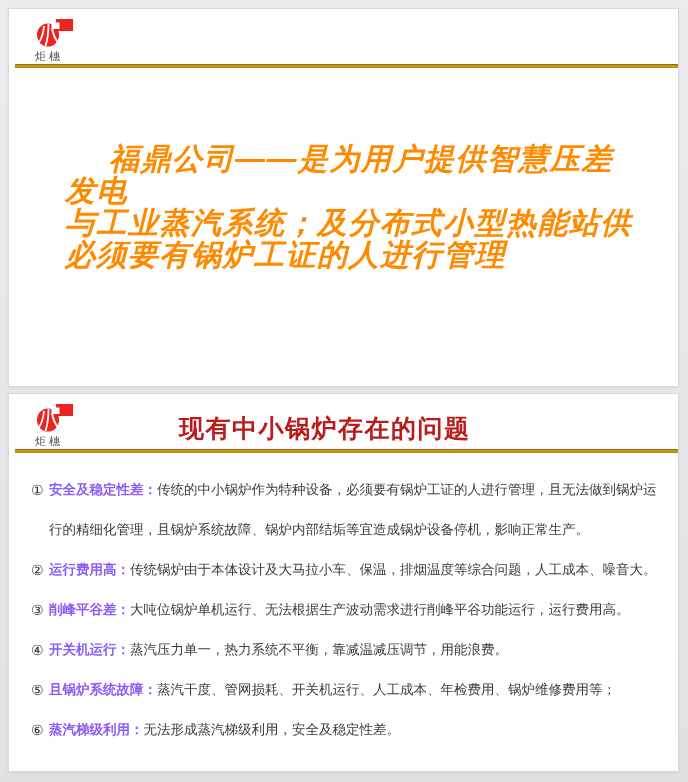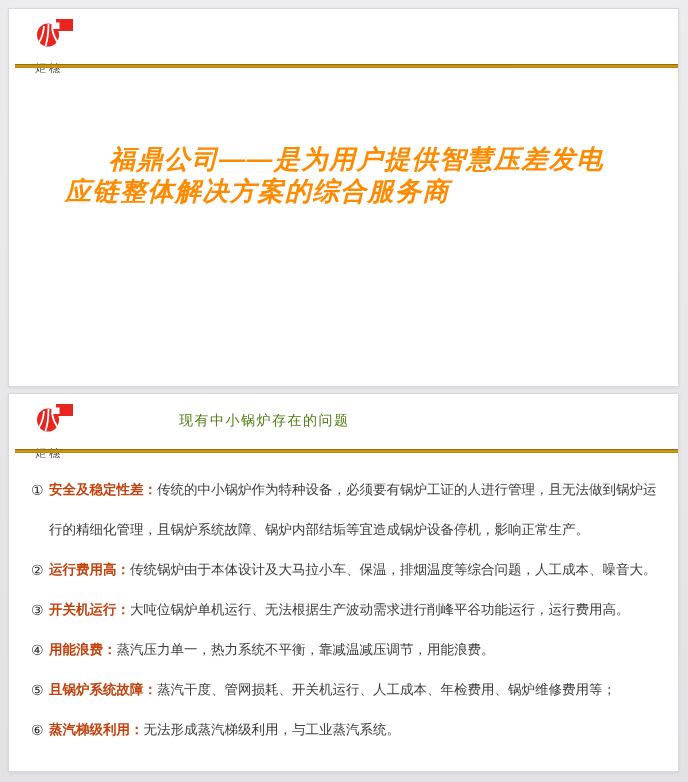--- a/index.html
+++ b/index.html
@@ -13,53 +13,53 @@
     background:#ffffff;border:1px solid #d8d8db;box-sizing:border-box;
     box-shadow:0 1px 3px rgba(0,0,0,0.07);
   }
   .slide-1{top:8px;}
   .slide-2{top:393px;}
 
   
   .brand{position:absolute;left:26px;top:8px;width:60px;}
   .brand svg{display:block;}
   .brand-text{
-    font-size:11px;color:#4a4a4a;letter-spacing:3px;margin-top:14px;
+    font-size:11px;color:#4a4a4a;letter-spacing:3px;margin-top:2px;
     white-space:nowrap;
   }
 
   
   .gold-line{
     position:absolute;left:6px;right:0;top:55px;height:4px;
     background:linear-gradient(to bottom,#7d5c00 0%,#d4a017 45%,#b58409 100%);
   }
 
   
   .headline{
     position:absolute;left:56px;right:46px;top:134px;
     color:#ff8a00;font-weight:bold;font-style:italic;
-    font-size:26px;line-height:32px;letter-spacing:1.5px;
+    font-size:30px;line-height:32px;letter-spacing:1.5px;
   }
   .headline .hline:first-child{text-indent:44px;}
 
   
   .slide2-title{
     position:absolute;left:170px;top:18px;
-    font-size:14px;font-weight:normal;color:#4d7c0f;letter-spacing:1.5px;
+    font-size:25px;font-weight:bold;color:#b91c1c;letter-spacing:1.5px;
     white-space:nowrap;
   }
 
   
   .items{position:absolute;left:0;right:14px;top:76px;}
   .item{
     position:relative;padding-left:40px;
     font-size:13.5px;line-height:40px;color:#3b3b3b;
   }
   .item .num{position:absolute;left:22px;top:0;font-size:14px;color:#2e2e2e;}
-  .item .label{font-weight:bold;color:#c2410c;}
+  .item .label{font-weight:bold;color:#8b5cf6;}
 </style>
 </head>
 <body>
 
 <section class="slide slide-1">
 
   <div class="brand">
     <svg width="40" height="30" viewBox="0 0 40 30">
       <ellipse cx="13" cy="18" rx="11" ry="11.5" fill="#e8251f"></ellipse>
       <path d="M9 9 C8.5 15 6.5 22 3.5 26" stroke="#ffffff" stroke-width="1.8" fill="none"></path>
@@ -68,21 +68,22 @@
       <rect x="21" y="2" width="17" height="12" fill="#e8251f"></rect>
       <rect x="16.5" y="5.5" width="8" height="6.5" fill="#ffffff"></rect>
     </svg>
     <div class="brand-text">炬橞</div>
   </div>
 
   <div class="gold-line"></div>
 
   <div class="headline">
     <div class="hline">福鼎公司——是为用户提供智慧压差发电</div>
-    <div class="hline">应链整体解决方案的综合服务商</div>
+    <div class="hline">与工业蒸汽系统；及分布式小型热能站供</div>
+    <div class="hline">必须要有锅炉工证的人进行管理</div>
   </div>
 
 </section>
 
 <section class="slide slide-2">
 
   <div class="brand">
     <svg width="40" height="30" viewBox="0 0 40 30">
       <ellipse cx="13" cy="18" rx="11" ry="11.5" fill="#e8251f"></ellipse>
       <path d="M9 9 C8.5 15 6.5 22 3.5 26" stroke="#ffffff" stroke-width="1.8" fill="none"></path>
@@ -102,30 +103,30 @@
 
     <div class="item">
       <span class="num">①</span><span class="label">安全及稳定性差：</span><span class="text">传统的中小锅炉作为特种设备，必须要有锅炉工证的人进行管理，且无法做到锅炉运行的精细化管理，且锅炉系统故障、锅炉内部结垢等宜造成锅炉设备停机，影响正常生产。</span>
     </div>
 
     <div class="item">
       <span class="num">②</span><span class="label">运行费用高：</span><span class="text">传统锅炉由于本体设计及大马拉小车、保温，排烟温度等综合问题，人工成本、噪音大。</span>
     </div>
 
     <div class="item">
-      <span class="num">③</span><span class="label">开关机运行：</span><span class="text">大吨位锅炉单机运行、无法根据生产波动需求进行削峰平谷功能运行，运行费用高。</span>
+      <span class="num">③</span><span class="label">削峰平谷差：</span><span class="text">大吨位锅炉单机运行、无法根据生产波动需求进行削峰平谷功能运行，运行费用高。</span>
     </div>
 
     <div class="item">
-      <span class="num">④</span><span class="label">用能浪费：</span><span class="text">蒸汽压力单一，热力系统不平衡，靠减温减压调节，用能浪费。</span>
+      <span class="num">④</span><span class="label">开关机运行：</span><span class="text">蒸汽压力单一，热力系统不平衡，靠减温减压调节，用能浪费。</span>
     </div>
 
     <div class="item">
       <span class="num">⑤</span><span class="label">且锅炉系统故障：</span><span class="text">蒸汽干度、管网损耗、开关机运行、人工成本、年检费用、锅炉维修费用等；</span>
     </div>
 
     <div class="item">
-      <span class="num">⑥</span><span class="label">蒸汽梯级利用：</span><span class="text">无法形成蒸汽梯级利用，与工业蒸汽系统。</span>
+      <span class="num">⑥</span><span class="label">蒸汽梯级利用：</span><span class="text">无法形成蒸汽梯级利用，安全及稳定性差。</span>
     </div>
 
   </div>
 
 </section>
 
 </body></html>

